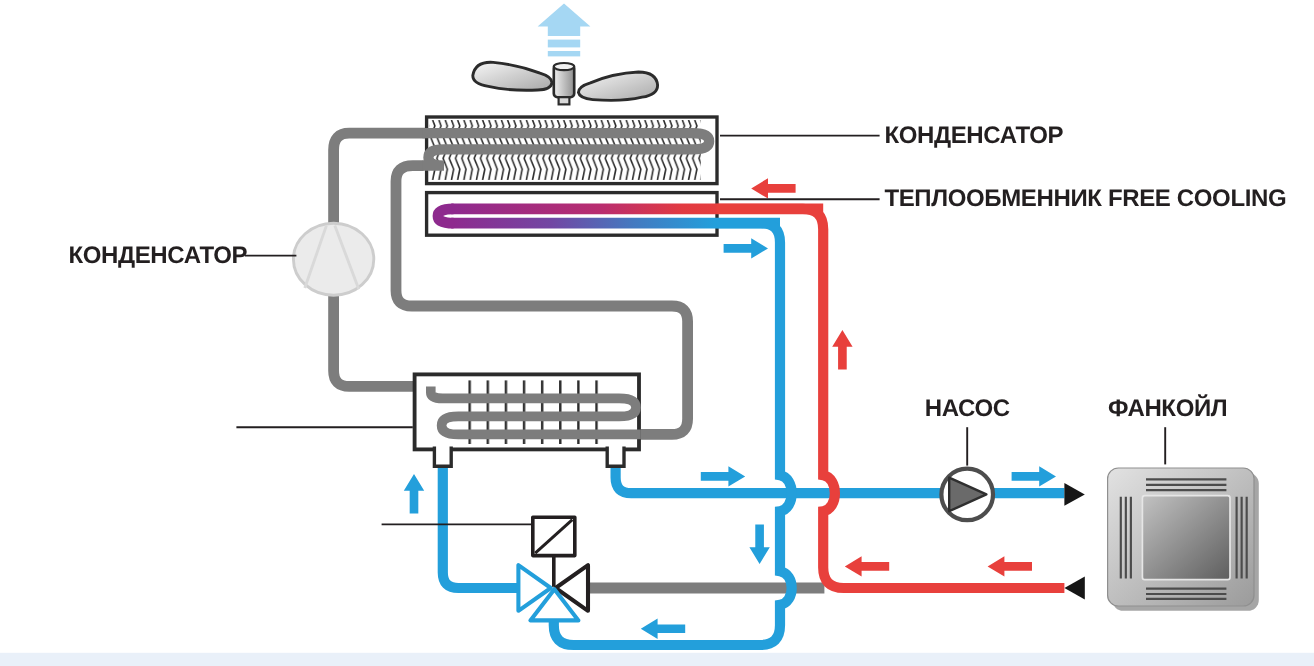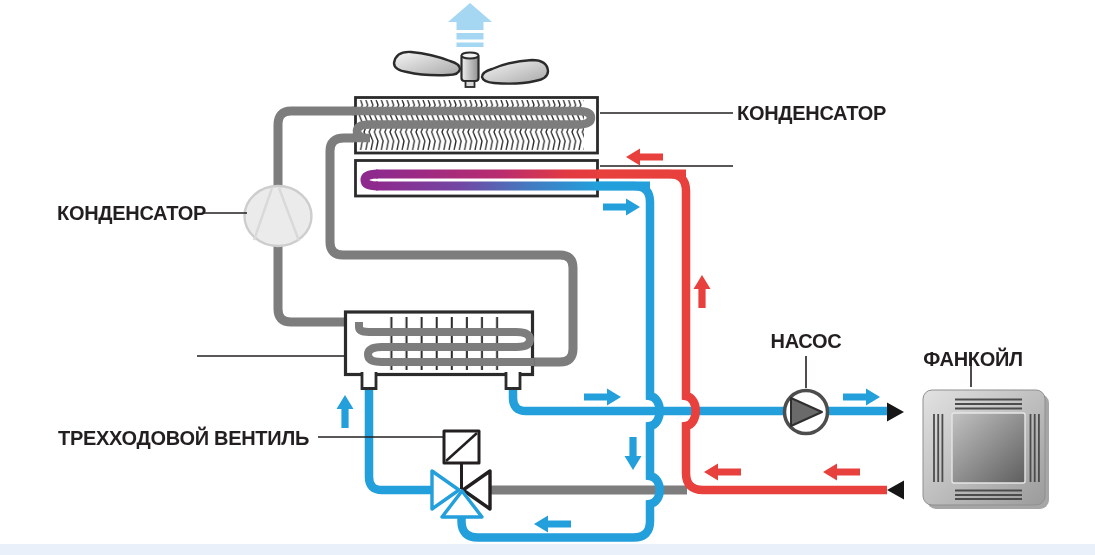--- a/index.html
+++ b/index.html
@@ -169,24 +169,24 @@
       <path d="M204 213 H247"></path>
       <path d="M197 356 H344"></path>
       <path d="M318 437 H443"></path>
       <path d="M806 356 V388"></path>
       <path d="M971 356 V387"></path>
     </g>
   </svg>
 
   <div class="lbl" style="left:737px;top:102px">КОНДЕНСАТОР</div>
 
+  <div class="lbl" style="left:737px;top:155px">ТЕПЛООБМЕННИК FREE COOLING</div>
 
   <div class="lbl" style="left:57px;top:202px">КОНДЕНСАТОР</div>
 
 
-  <div class="lbl" style="left:58px;top:427px">ТРЕХХОДОВОЙ ВЕНТИЛЬ</div>
 
   <div class="lbl centered" style="left:806px;top:330px">НАСОС</div>
 
-  <div class="lbl centered" style="left:973px;top:348px">ФАНКОЙЛ</div>
+  <div class="lbl centered" style="left:973px;top:330px">ФАНКОЙЛ</div>
 
   <div id="bottom-strip"></div>
 </div>
 
 </body></html>

